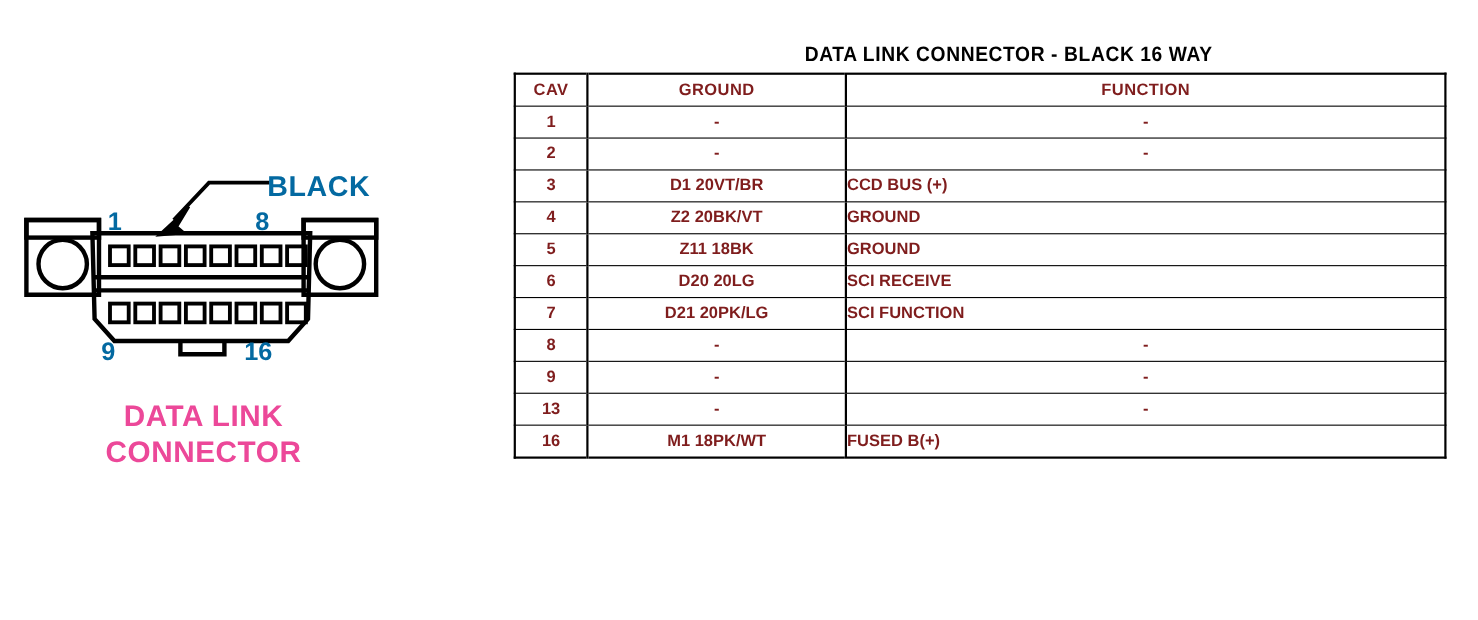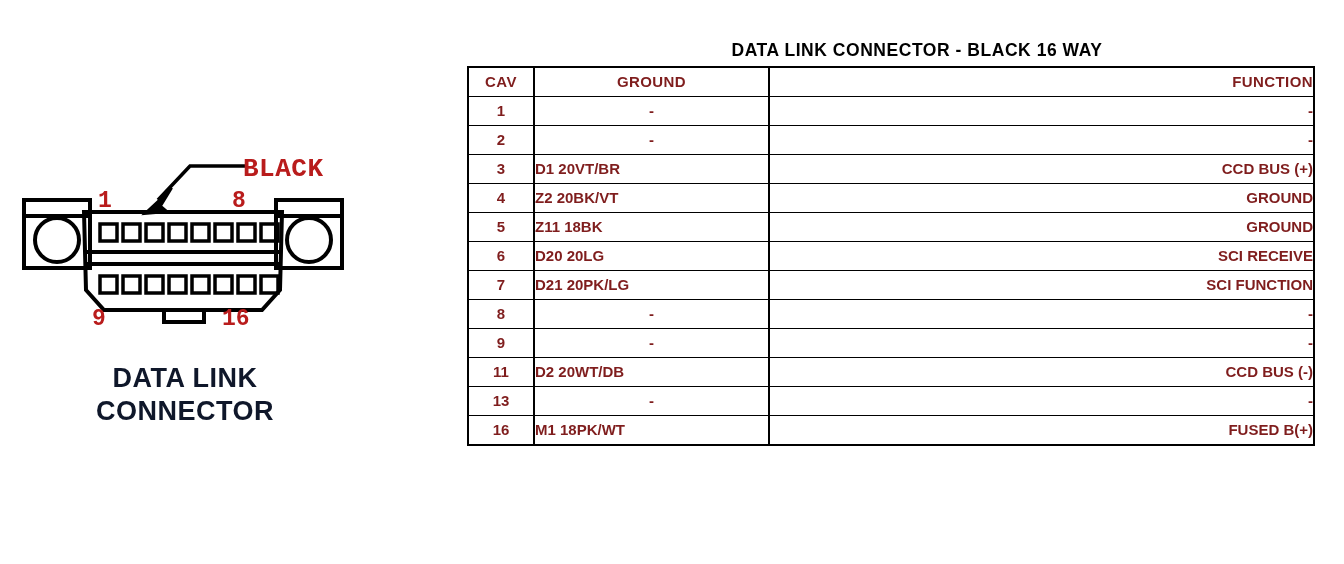--- a/index.html
+++ b/index.html
@@ -36,23 +36,23 @@
     position: absolute;
     left: 0;
     top: 130px;
     width: 400px;
     height: 210px;
     display: block;
   }
 
   .fig-label {
     position: absolute;
-    font-family: Liberation Mono, monospace;
-    font-weight: bold;
-    color: #b91c1c;
+    font-family: Liberation Sans, sans-serif;
+    font-weight: bold;
+    color: #0369a1;
     white-space: nowrap;
     line-height: 1;
   }
   #label-black {
     left: 243px;
     top: 156px;
     font-size: 26px;
     letter-spacing: 0.5px;
   }
   #label-pin1  { left: 98px;  top: 190px; font-size: 23px; }
@@ -64,21 +64,21 @@
     position: absolute;
     left: 0;
     top: 362px;
     width: 370px;
     text-align: center;
     font-family: "Liberation Sans", sans-serif;
     font-size: 27px;
     font-weight: bold;
     line-height: 1.22;
     letter-spacing: 0.5px;
-    color: #0f172a;
+    color: #ec4899;
   }
   #caption .cap-line { display: block; }
 
   
   #table-block {
     position: absolute;
     left: 467px;
     top: 40px;
     width: 900px;
   }
@@ -113,27 +113,27 @@
     height: 28px;
     font-family: "Liberation Sans", sans-serif;
     font-size: 15px;
     font-weight: bold;
     line-height: 28px;
     color: #7f1d1d;
     overflow: hidden;
     white-space: nowrap;
   }
   table#pinout th:last-child,
-  table#pinout td:last-child { border-right-width: 1px; text-align: right; }
+  table#pinout td:last-child { border-right-width: 1px; }
 
   table#pinout th { text-align: center; font-size: 15px; letter-spacing: 0.4px; }
   table#pinout th.h-fn { font-weight: bold; }
 
   td.cav { text-align: center; }
-  td.ckt { text-align: left;  padding-left: 9px; }
+  td.ckt { text-align: center;  padding-left: 9px; }
   td.fn  { text-align: left;  padding-left: 9px; }
   td.ckt.dash, td.fn.dash { text-align: center; padding-left: 0; }
 </style>
 </head>
 <body>
 
 <div id="page">
 
   <div id="connector-figure">
 
@@ -262,25 +262,20 @@
             <td class="cav">8</td>
             <td class="ckt dash">-</td>
             <td class="fn dash">-</td>
           </tr>
           <tr>
             <td class="cav">9</td>
             <td class="ckt dash">-</td>
             <td class="fn dash">-</td>
           </tr>
           <tr>
-            <td class="cav">11</td>
-            <td class="ckt">D2 20WT/DB</td>
-            <td class="fn">CCD BUS (-)</td>
-          </tr>
-          <tr>
             <td class="cav">13</td>
             <td class="ckt dash">-</td>
             <td class="fn dash">-</td>
           </tr>
           <tr>
             <td class="cav">16</td>
             <td class="ckt">M1 18PK/WT</td>
             <td class="fn">FUSED B(+)</td>
           </tr>
         </tbody>

